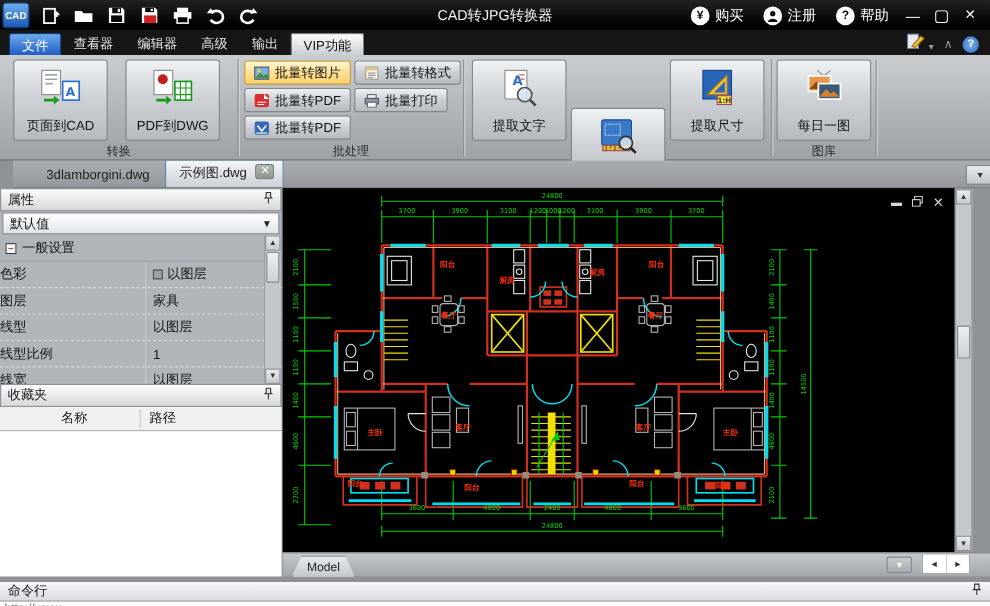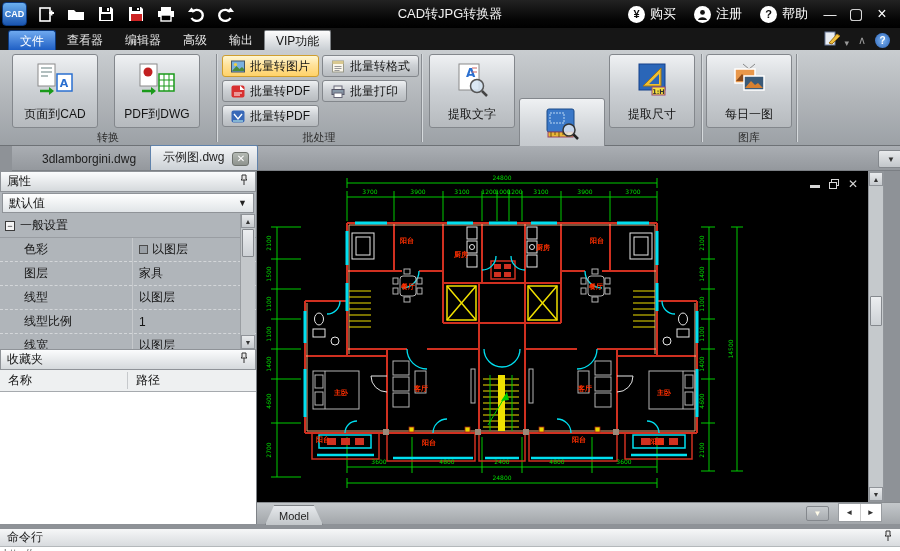--- a/index.html
+++ b/index.html
@@ -50,50 +50,50 @@
     color:#141414;background:linear-gradient(#eef0f2,#ccd0d4 48%,#b7bbbf);
     border:1px solid #83878c;border-radius:3px;font-family:inherit;width:max-content;}
   .smallbtn.hl{background:linear-gradient(#fff7d2,#ffe29a 45%,#ffd269);border-color:#cf9e2e;text-align:right;}
 
   
   .doctabs{position:absolute;left:12px;top:146px;width:900px;height:25px;
     background:linear-gradient(#aaaeb3,#94989d);border-bottom:1px solid #7b7f84;
     display:flex;align-items:flex-end;padding-left:16px;}
   .dtab{font-size:12px;color:#1c1c1c;padding:4px 14px 4px;}
   .dtab.active{background:linear-gradient(#f3f5f7,#ccd1d6);border:1px solid #5f82ab;border-bottom:none;
-    border-radius:2px 2px 0 0;display:flex;align-items:flex-end;gap:8px;padding:3px 8px 4px 12px;}
+    border-radius:2px 2px 0 0;display:flex;align-items:flex-start;gap:8px;padding:3px 8px 4px 12px;}
   .dclose{width:17px;height:14px;background:linear-gradient(#b4bab4,#8e938e);border:1px solid #6d726d;
     border-radius:3px;color:#fff;font-size:10px;line-height:12px;text-align:center;}
   .dt-chev{position:absolute;right:8px;top:4px;width:26px;height:18px;border:1px solid #83878c;
     border-radius:2px;background:linear-gradient(#e8eaec,#c2c6ca);font-size:8px;color:#333;
     display:flex;align-items:center;justify-content:center;}
 
   
   .leftpanel{position:absolute;left:0;top:171px;width:257px;height:353px;background:#b0b5ba;
     border-right:1px solid #7e8287;font-size:12px;color:#141414;}
   .phdr{height:21px;background:linear-gradient(#fbfcfd,#d5d9dc);border:1px solid #8f9398;
     display:flex;align-items:center;padding:0 6px;}
   .preset{margin:1px 2px;height:20px;background:linear-gradient(#ffffff,#e0e4e7);
     border:1px solid #8f9398;display:flex;align-items:center;padding:0 6px;}
   .preset .arrow{margin-left:auto;font-size:9px;color:#222;}
   .pgrid{position:relative;height:135px;overflow:hidden;}
   .prow{height:24px;display:flex;align-items:center;border-bottom:1px dashed #d3d6d9;
-    padding-left:24px;position:relative;text-align:right;}
+    position:relative;text-align:right;}
   .prow .val{position:absolute;left:139px;display:flex;align-items:center;gap:4px;}
   .grouprow{height:24px;display:flex;align-items:center;padding-left:5px;border-bottom:1px solid #999da2;}
   .expander{width:10px;height:10px;border:1px solid #3c3c3c;background:#f4f4f4;font-size:9px;
     line-height:8px;text-align:center;margin-right:5px;color:#222;}
   .coldiv{position:absolute;left:132px;top:24px;bottom:0;width:1px;background:#c6c9cc;}
   .swatch{display:inline-block;width:9px;height:9px;background:#9aa0a6;border:1px solid #4c4c4c;}
   .vsb{position:absolute;right:1px;top:0;width:15px;bottom:0;background:#c3c7ca;border-left:1px solid #9a9ea2;}
   .sbbtn{height:14px;display:flex;align-items:center;justify-content:center;font-size:7px;color:#333;
     background:linear-gradient(#e9ebed,#c6cace);border:1px solid #909499;}
   .sbthumb{position:absolute;left:1px;right:1px;background:linear-gradient(#eceef0,#cdd1d5);
     border:1px solid #85898e;border-radius:1px;}
-  .favcols{height:22px;display:flex;align-items:center;background:#eef0f1;border-bottom:1px solid #a6aaae;}
+  .favcols{height:22px;display:flex;align-items:center;background:#eef0f1;border-bottom:1px solid #a6aaae;text-align:center;}
   .favwhite{background:#fff;height:132px;}
   .pin{margin-left:auto;}
 
   
   .canvas{position:absolute;left:257px;top:171px;width:611px;height:331px;background:#000;}
   .mdi{position:absolute;top:4px;right:10px;display:flex;gap:9px;align-items:center;color:#d6d6d6;}
   .vscroll{position:absolute;left:868px;top:171px;width:16px;height:331px;background:#c5c9cc;
     border:1px solid #92969b;}
   .modelstrip{position:absolute;left:257px;top:502px;width:643px;height:22px;
     background:linear-gradient(#c4c8cb,#a2a6aa);border-top:1px solid #888c90;}

